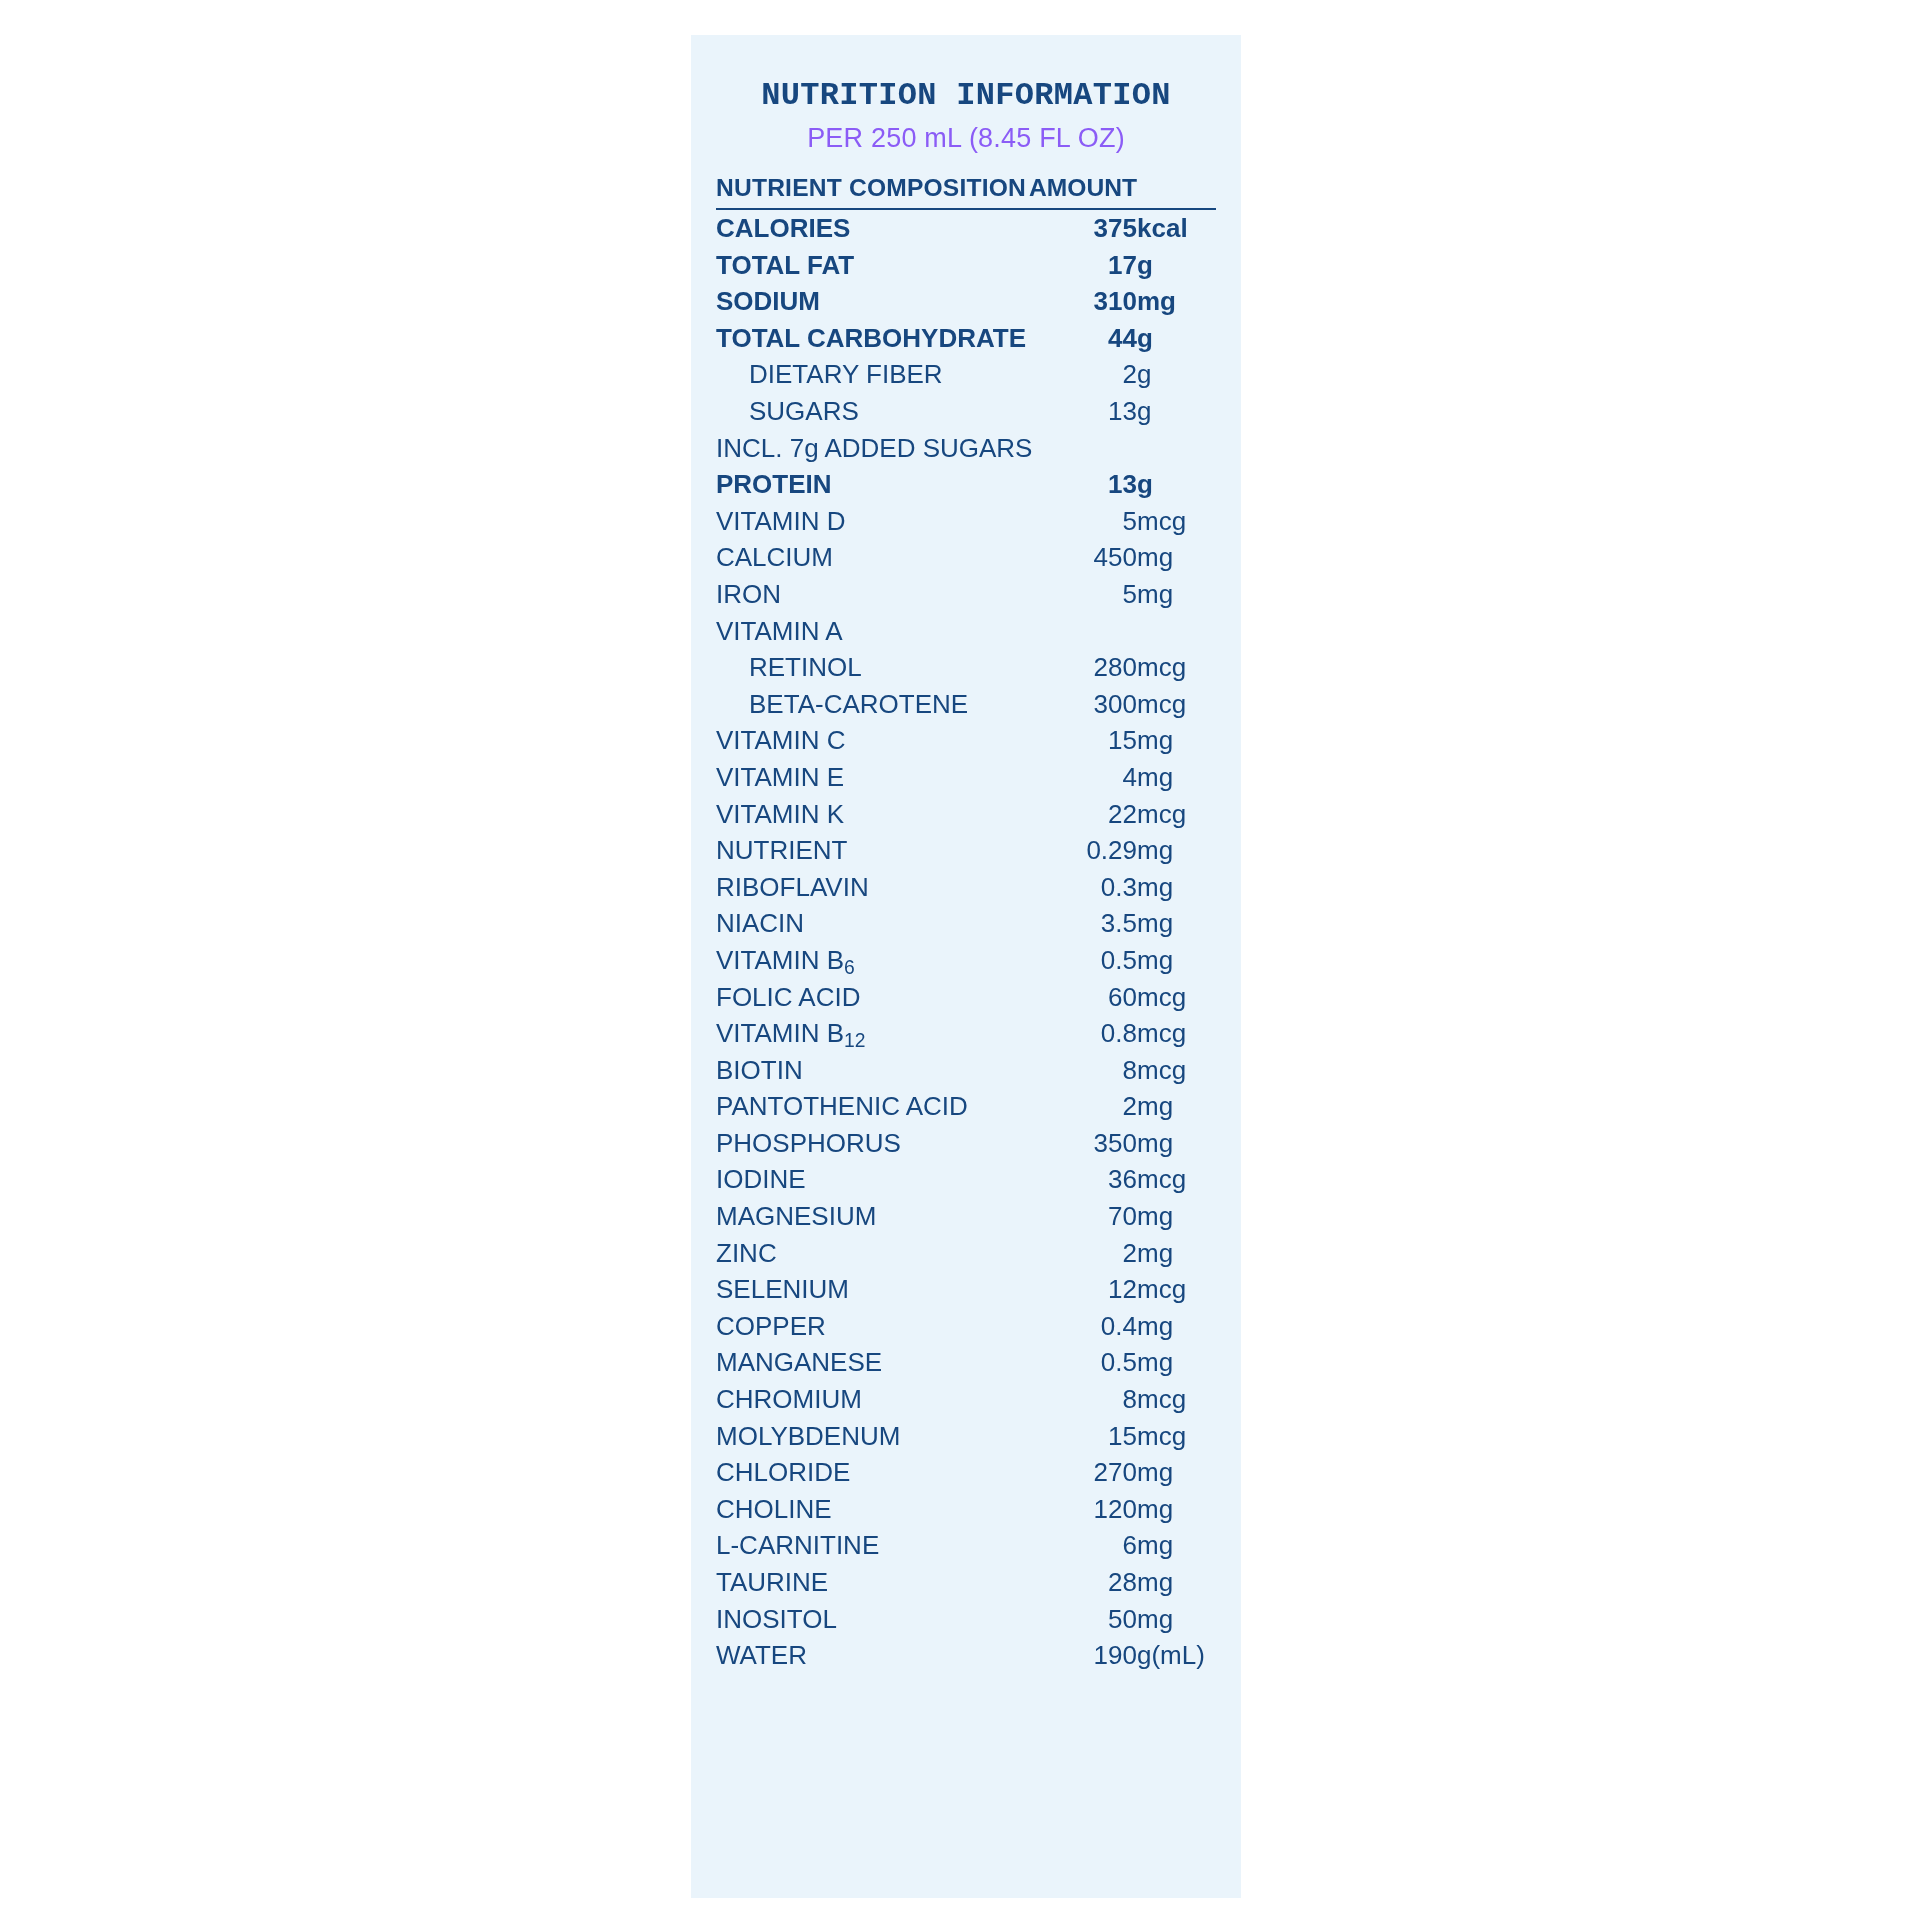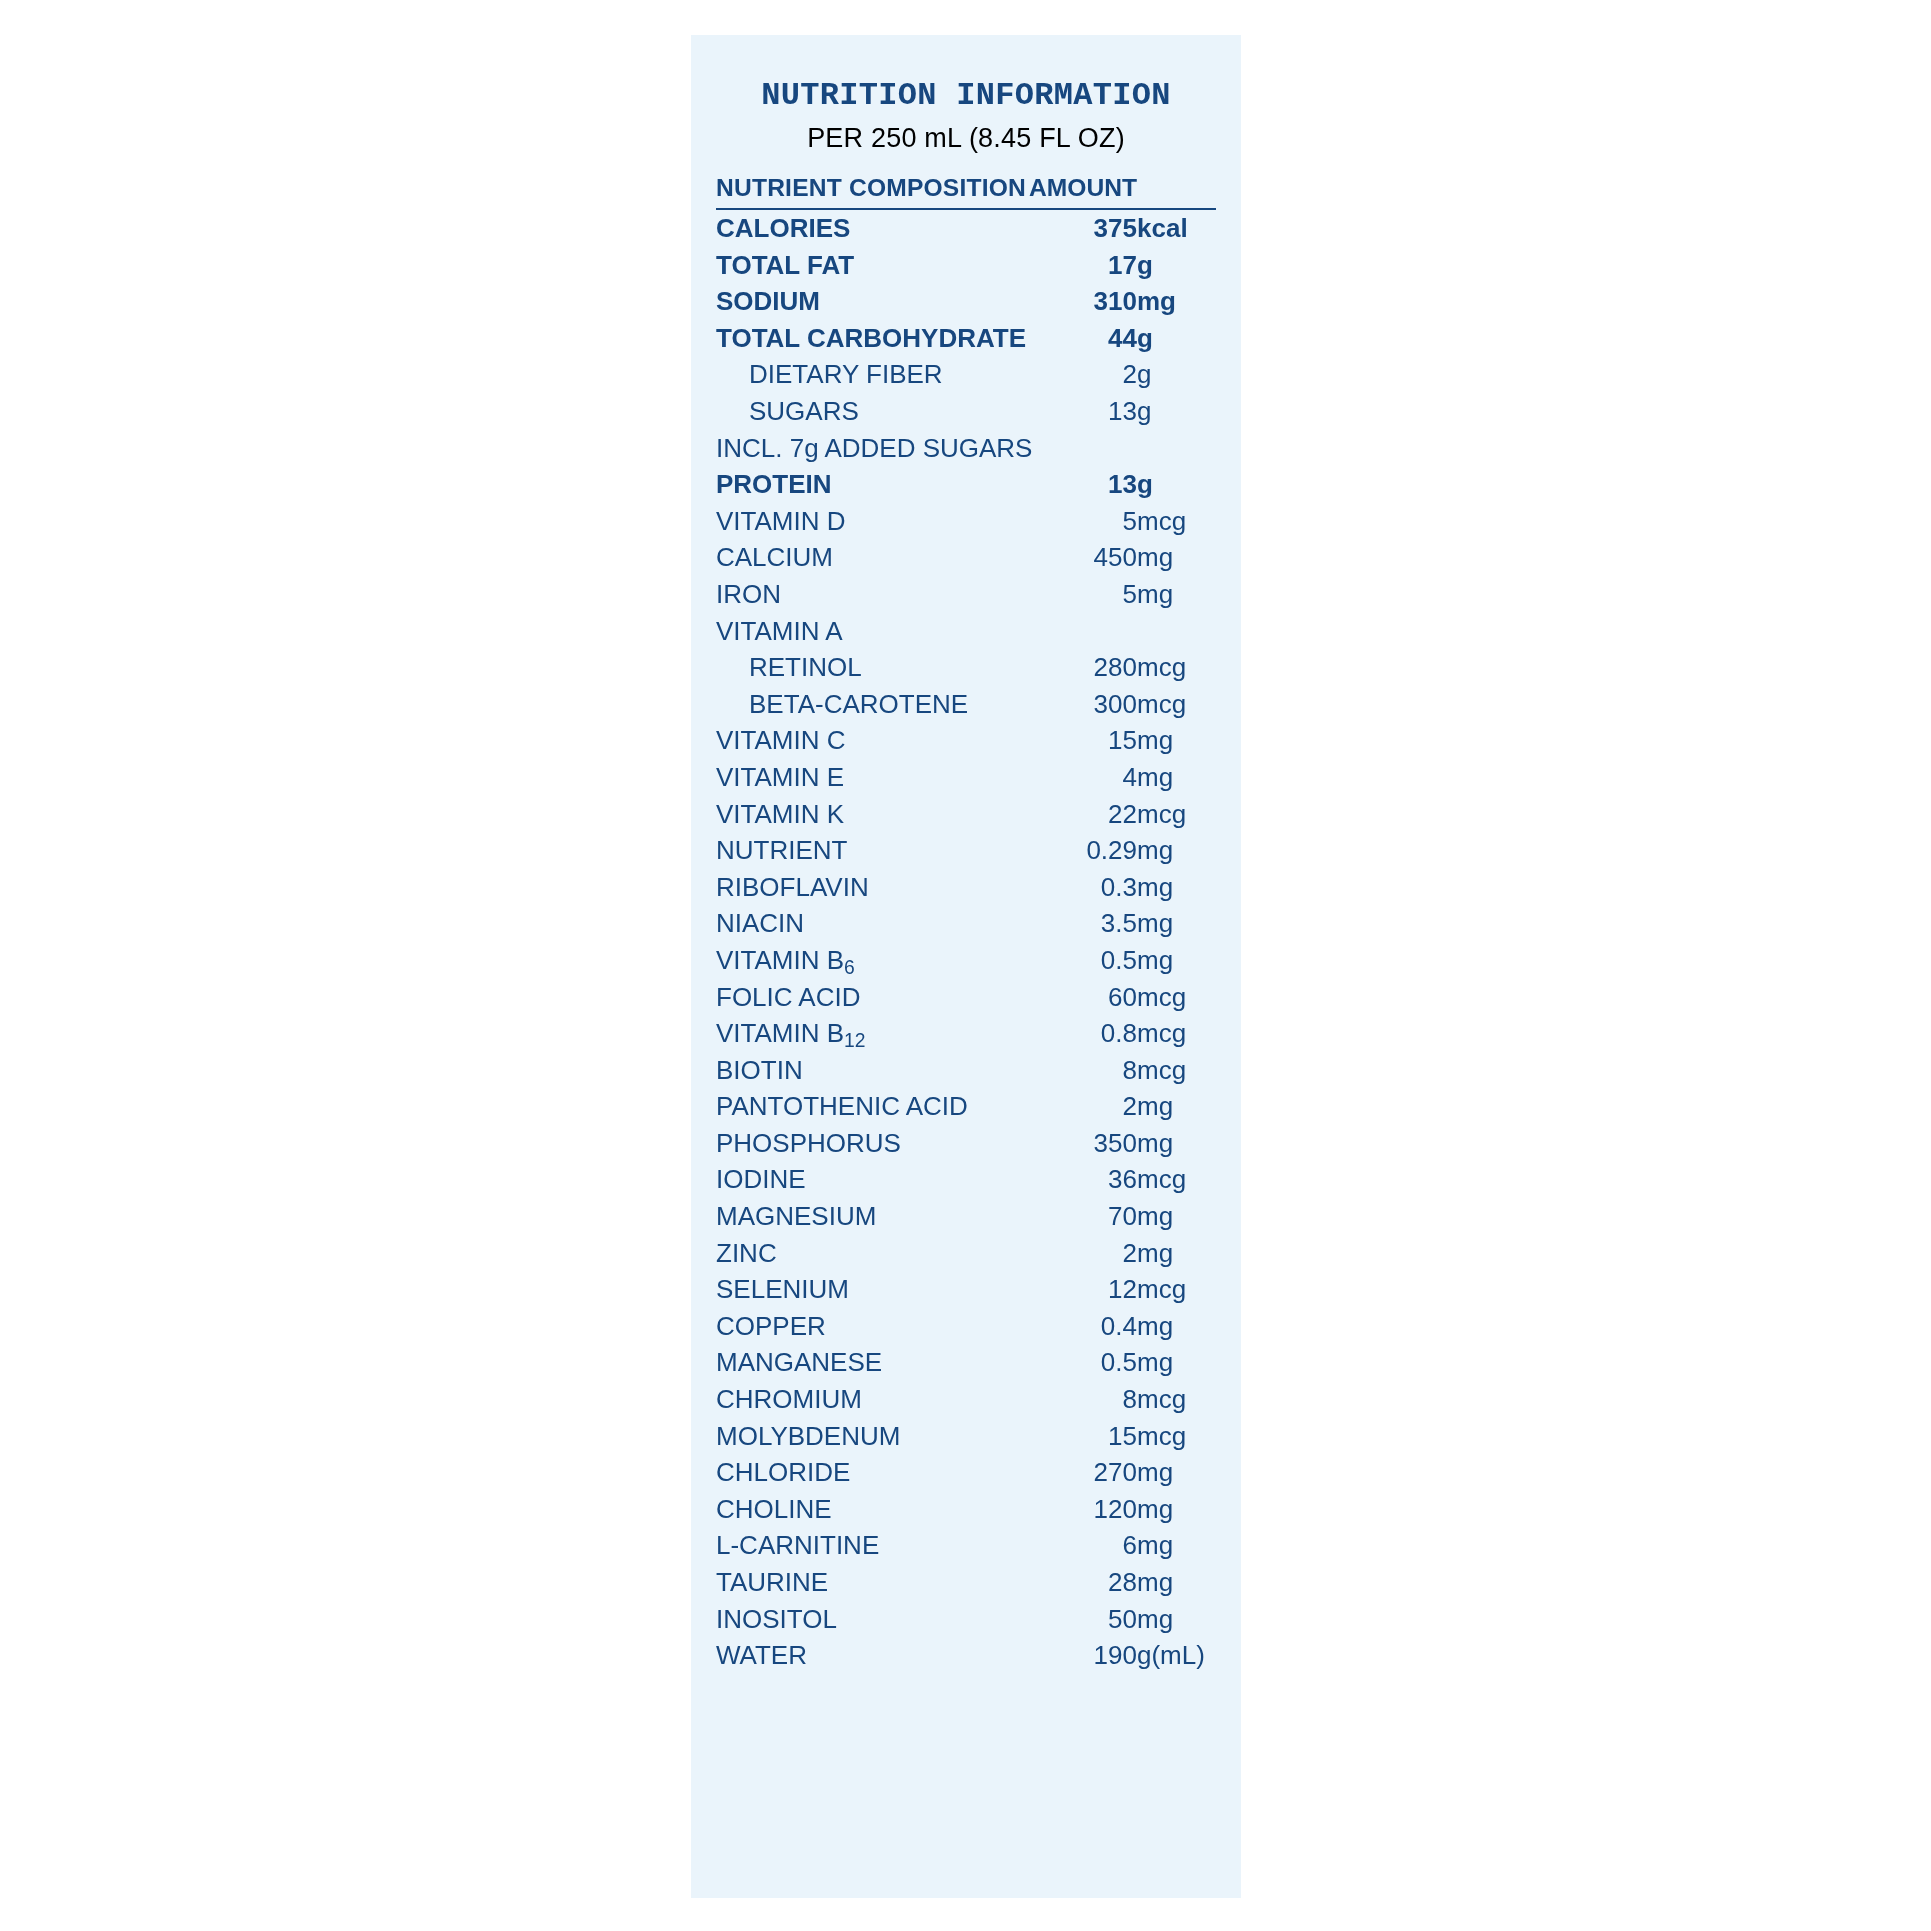--- a/index.html
+++ b/index.html
@@ -30,21 +30,21 @@
     color: #17477f;
     font-size: 32px;
     font-weight: bold;
     letter-spacing: 0.3px;
     text-align: center;
     line-height: 1.05;
     margin: 17.4px 0 0 0;
     font-family: Liberation Mono, monospace;
   }
   .subtitle {
-    color: #000000;
+    color: #8b5cf6;
     font-size: 27px;
     font-weight: normal;
     text-align: center;
     margin-top: 9.7px;
     letter-spacing: 0.2px;
   }
   table.nutr {
     width: 100%;
     border-collapse: collapse;
     margin-top: 17.4px;

